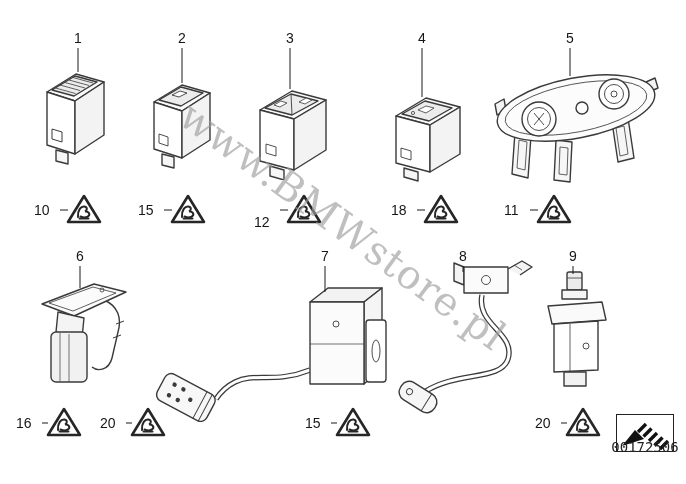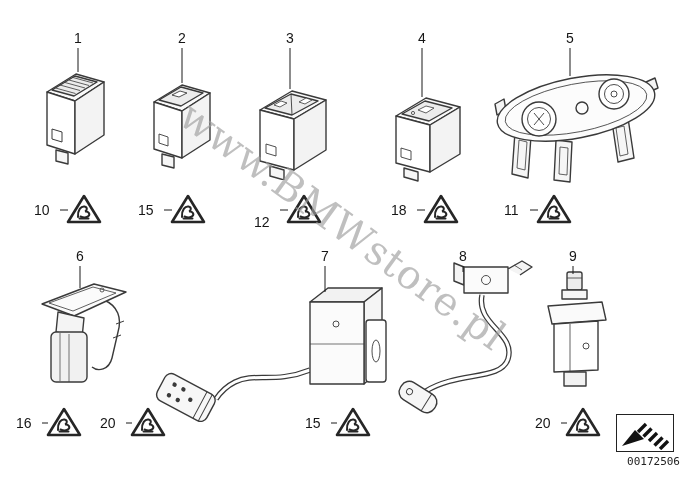--- a/index.html
+++ b/index.html
@@ -24,22 +24,22 @@
     font-family:"DejaVu Serif", serif; font-size:40px; letter-spacing:1px;
     color:#9e9e9e; opacity:0.65; white-space:nowrap;
     transform:rotate(36deg); transform-origin:0 0;
   }
   .legend-box {
     position:absolute; left:616px; top:414px; width:58px; height:38px;
     border:1.5px solid #222; background:#fff; z-index:6;
     display:flex; align-items:center; justify-content:center;
   }
   .part-number {
-    position:absolute; left:610px; top:455px; width:70px; text-align:right;
-    font-family:"DejaVu Sans Mono", monospace; font-size:11px; color:#222; z-index:6;
+    position:absolute; left:610px; top:439px; width:70px; text-align:center;
+    font-family:"DejaVu Sans Mono", monospace; font-size:14px; color:#222; z-index:6;
   }
 </style>
 </head>
 <body>
 
 <div class="canvas">
 
   <div class="watermark">www.BMWstore.pl</div>
 
   <div class="lbl" style="left:78px;top:30px">1</div>

